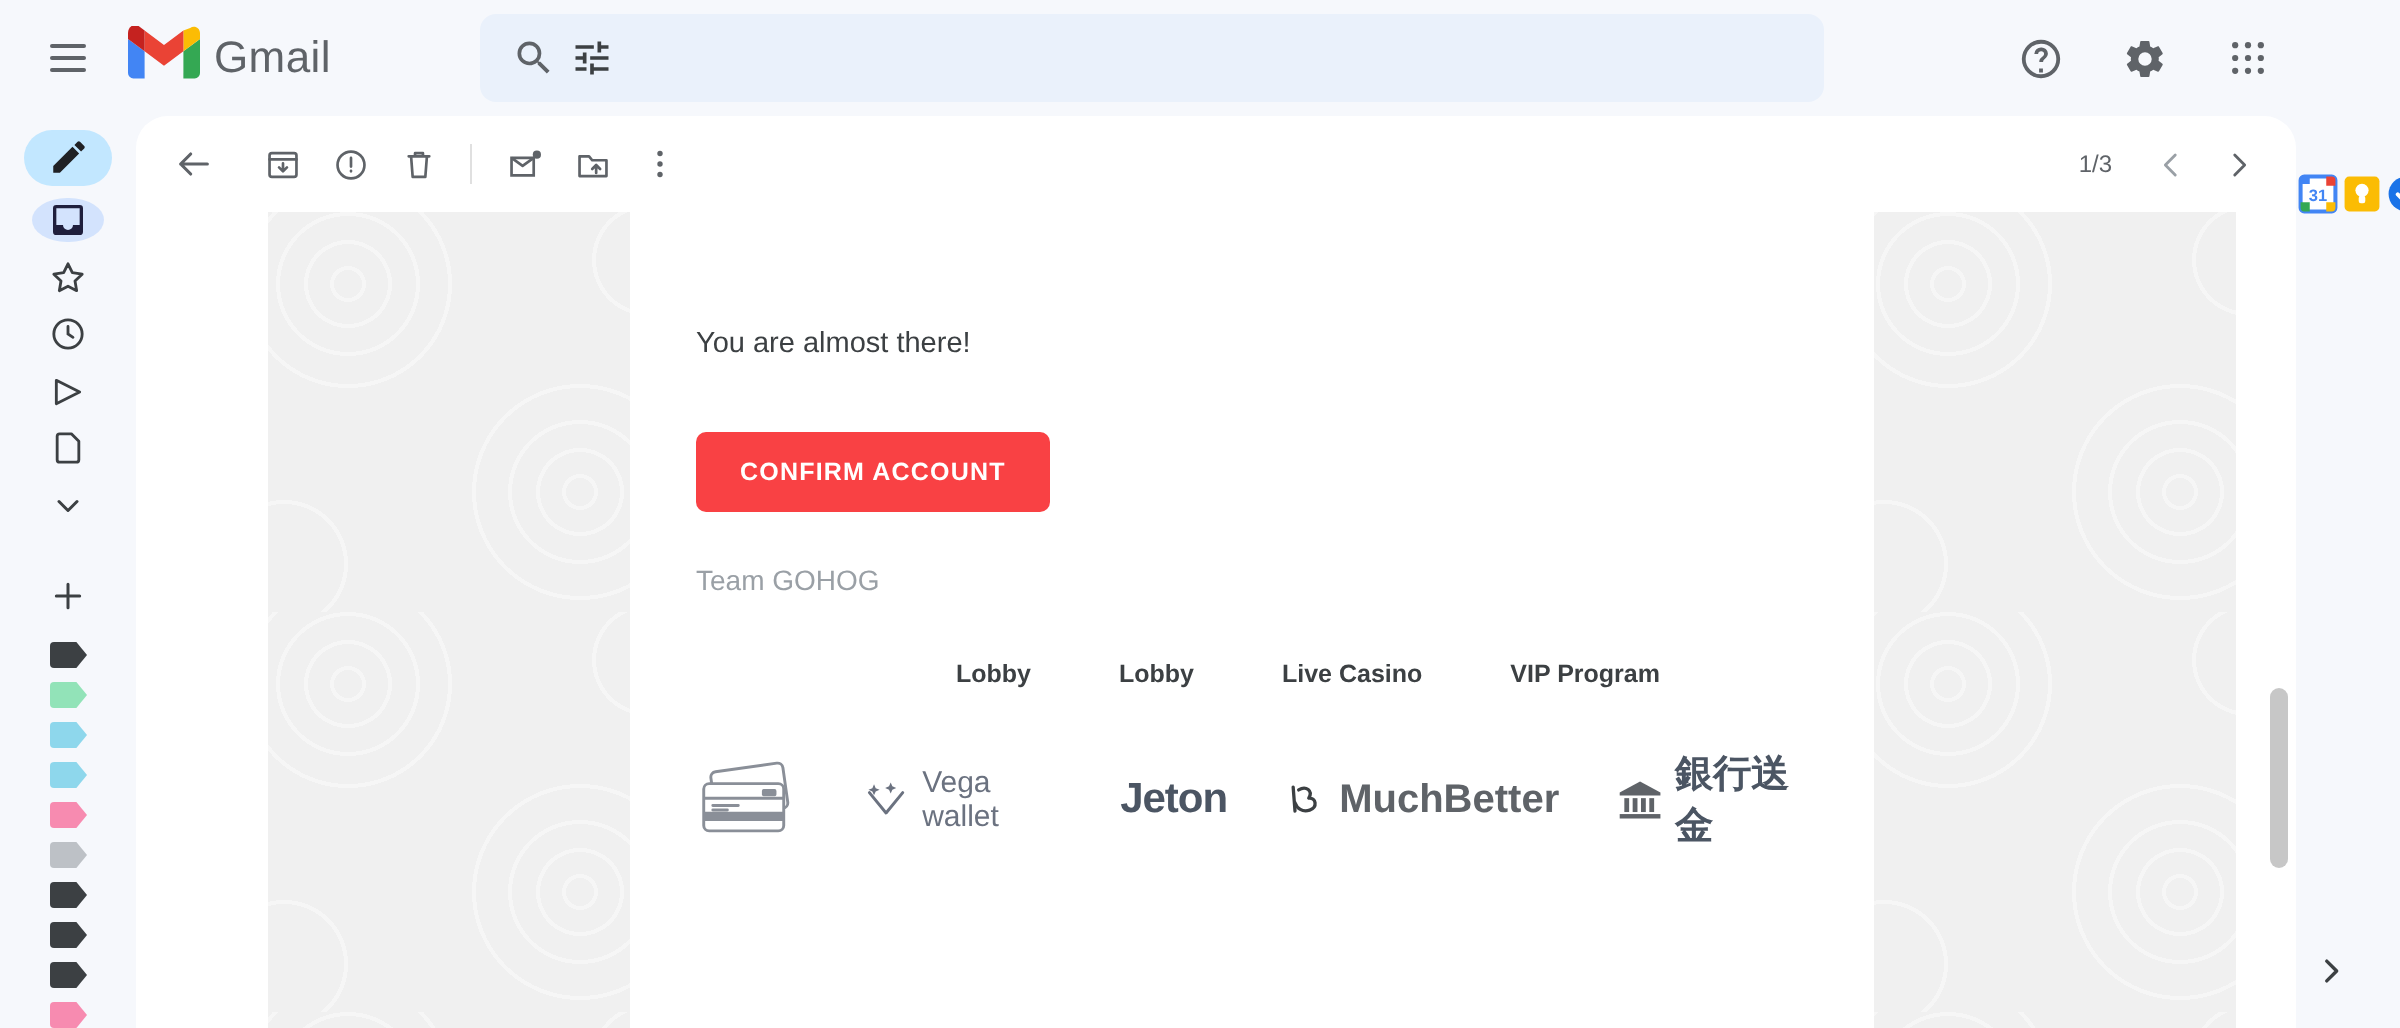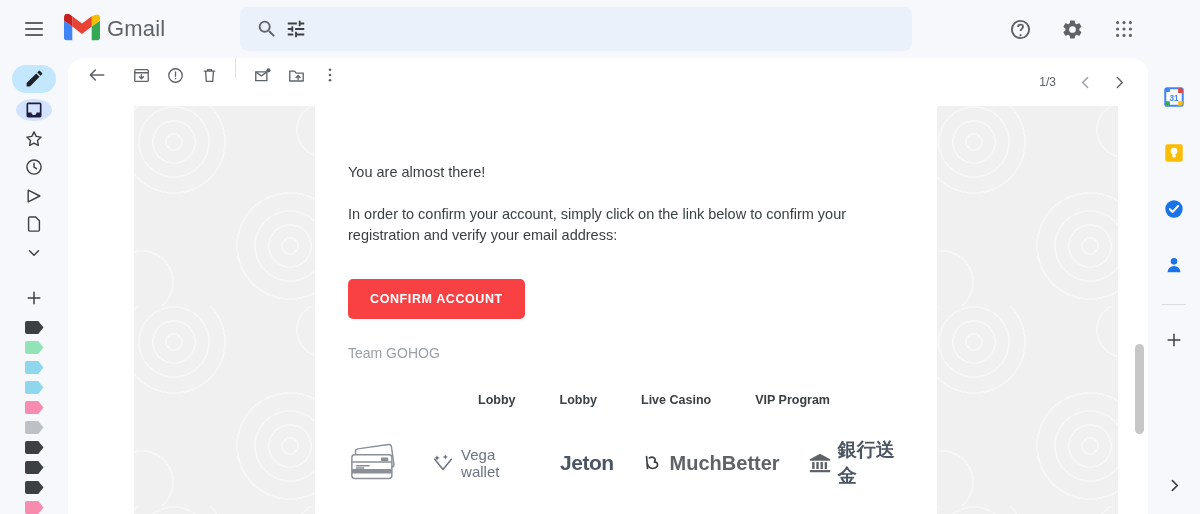--- a/index.html
+++ b/index.html
@@ -32,30 +32,30 @@
   
   .leftrail { position: absolute; left: 0; top: 58px; width: 68px; height: 456px; display: flex; flex-direction: column; align-items: center; }
   .compose { width: 44px; height: 44px; border-radius: 14px; background: #c2e7ff; display: flex; align-items: center; justify-content: center; margin-top: 7px; cursor: pointer; }
   .rail-icon { width: 36px; height: 36px; display: flex; align-items: center; justify-content: center; margin-top: 6px; border-radius: 50%; cursor: pointer; position: relative; }
   .rail-icon.active { background: #d3e3fd; }
   .rail-plus { width: 36px; height: 36px; display:flex; align-items:center; justify-content:center; margin-top: 22px; cursor:pointer; }
   .labels { display: flex; flex-direction: column; align-items: center; gap: 7px; margin-top: 12px; }
   .tag { width: 19px; height: 13px; cursor: pointer; }
 
   
-  .rightrail { position: absolute; right: 0; top: 58px; width: 52px; height: 456px; display: flex; flex-direction: column; align-items: center; }
+  .rightrail { position: absolute; right: 0; top: 58px; width: 52px; height: 456px; display: flex; flex-direction: row; align-items: flex-start; }
   .rr-icon { width: 34px; height: 34px; display: flex; align-items: center; justify-content: center; margin-top: 22px; border-radius: 50%; cursor: pointer; }
   .rr-sep { width: 24px; height: 1px; background: #dadce0; margin: 22px 0 0 0; }
   .rr-plus { width: 34px; height: 34px; display: flex; align-items: center; justify-content: center; margin-top: 18px; cursor: pointer; }
   .rr-expand { position: absolute; bottom: 12px; width: 34px; height: 34px; display: flex; align-items: center; justify-content: center; cursor: pointer; }
 
   
   .card { position: absolute; left: 68px; top: 58px; width: 1080px; height: 456px;
     background: #fff; border-radius: 16px 16px 0 0; overflow: hidden; }
-  .msgtoolbar { height: 48px; display: flex; align-items: flex-start; padding: 0 12px; position: relative; }
+  .msgtoolbar { height: 48px; display: flex; align-items: center; padding: 0 12px; position: relative; }
   .tb-btn { width: 34px; height: 34px; border-radius: 50%; display: flex; align-items: center; justify-content: center; cursor: pointer; }
   .tb-gap { width: 10px; }
   .tb-div { width: 1px; height: 20px; background: #e0e0e0; margin: 0 9px; }
   .pager { position: absolute; right: 14px; top: 0; height: 48px; display: flex; align-items: center; gap: 4px; }
   .pager-count { font-size: 12px; color: #5f6368; margin-right: 10px; }
   .pg-btn { width: 30px; height: 30px; display: flex; align-items: center; justify-content: center; border-radius: 50%; cursor: pointer; }
 
   
   .mailviewport { position: absolute; left: 0; top: 48px; width: 1080px; height: 408px; overflow: hidden; background: #fff; }
   .mailbg { position: absolute; left: 66px; top: 0; width: 984px; height: 408px; background: #f0f0f0; }
@@ -322,21 +322,20 @@
         </div>
       </div>
     </div>
 
     <div class="mailviewport">
       <div class="mailbg"></div>
       <div class="mailwhite"></div>
 
       <div class="mailcontent">
         <p class="ptext">You are almost there!</p>
-        <p class="ptext">In order to confirm your account, simply click on the link below to confirm your registration and verify your email address:</p>
 
         <button class="cta">CONFIRM ACCOUNT</button>
 
         <div class="signoff">Team GOHOG</div>
 
         <div class="footnav" id="footnav">
             <a>Lobby</a>
             <a>Lobby</a>
             <a>Live Casino</a>
             <a>VIP Program</a>

